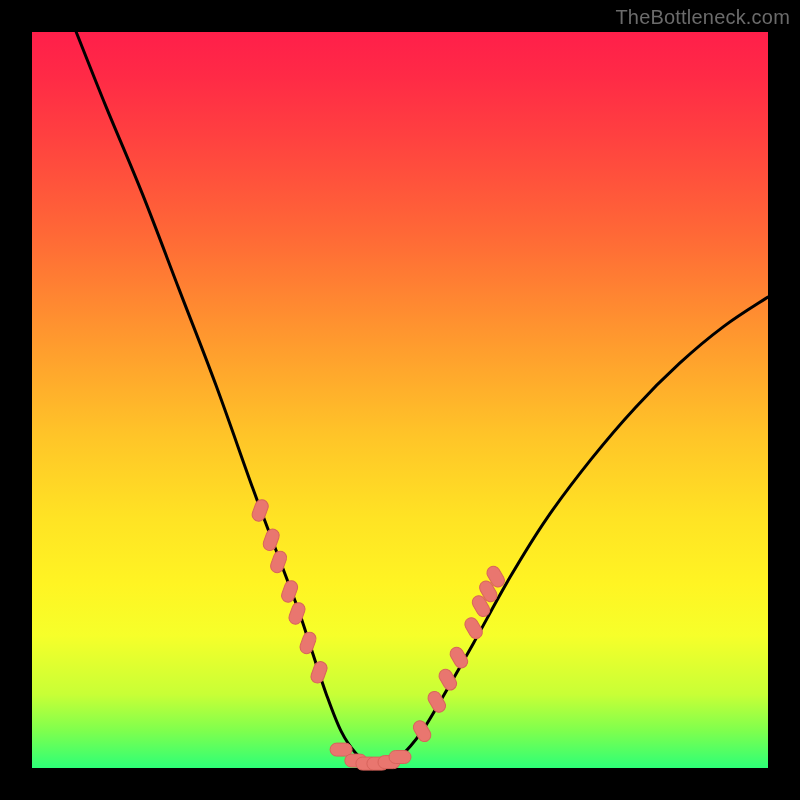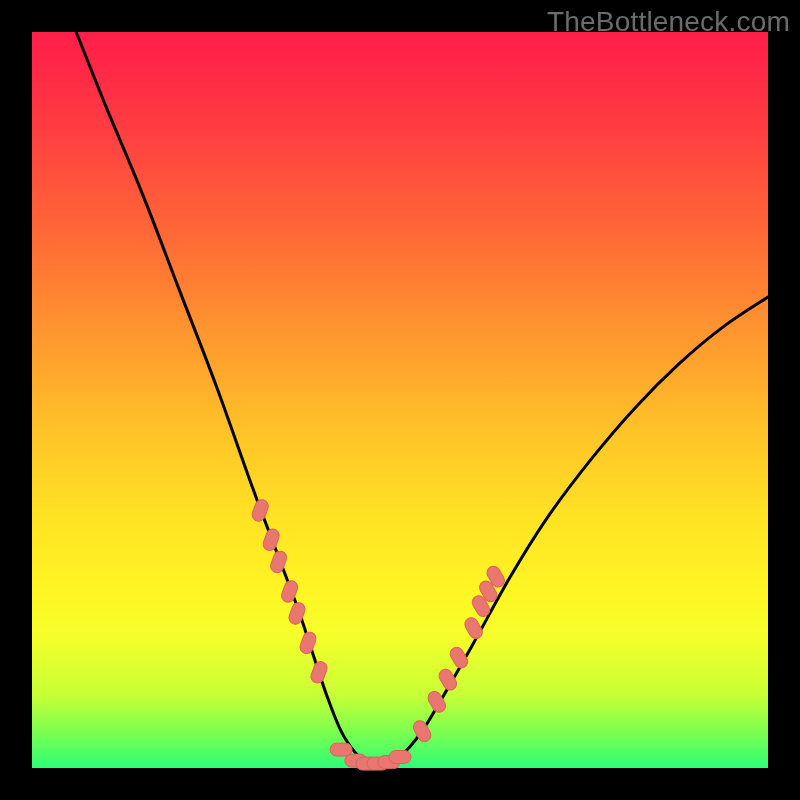--- a/index.html
+++ b/index.html
@@ -40,21 +40,21 @@
       #c8ff36 90%,
       #7eff4e 95%,
       #2dff77 100%
     );
   }
   .watermark {
     position: absolute;
     top: 6px;
     right: 10px;
     color: #6b6b6b;
-    font-size: 28px;
+    font-size: 20px;
     letter-spacing: 0.2px;
     user-select: none;
   }
   svg.curve-layer {
     position: absolute;
     left: 0;
     top: 0;
     width: 736px;
     height: 736px;
     overflow: visible;

